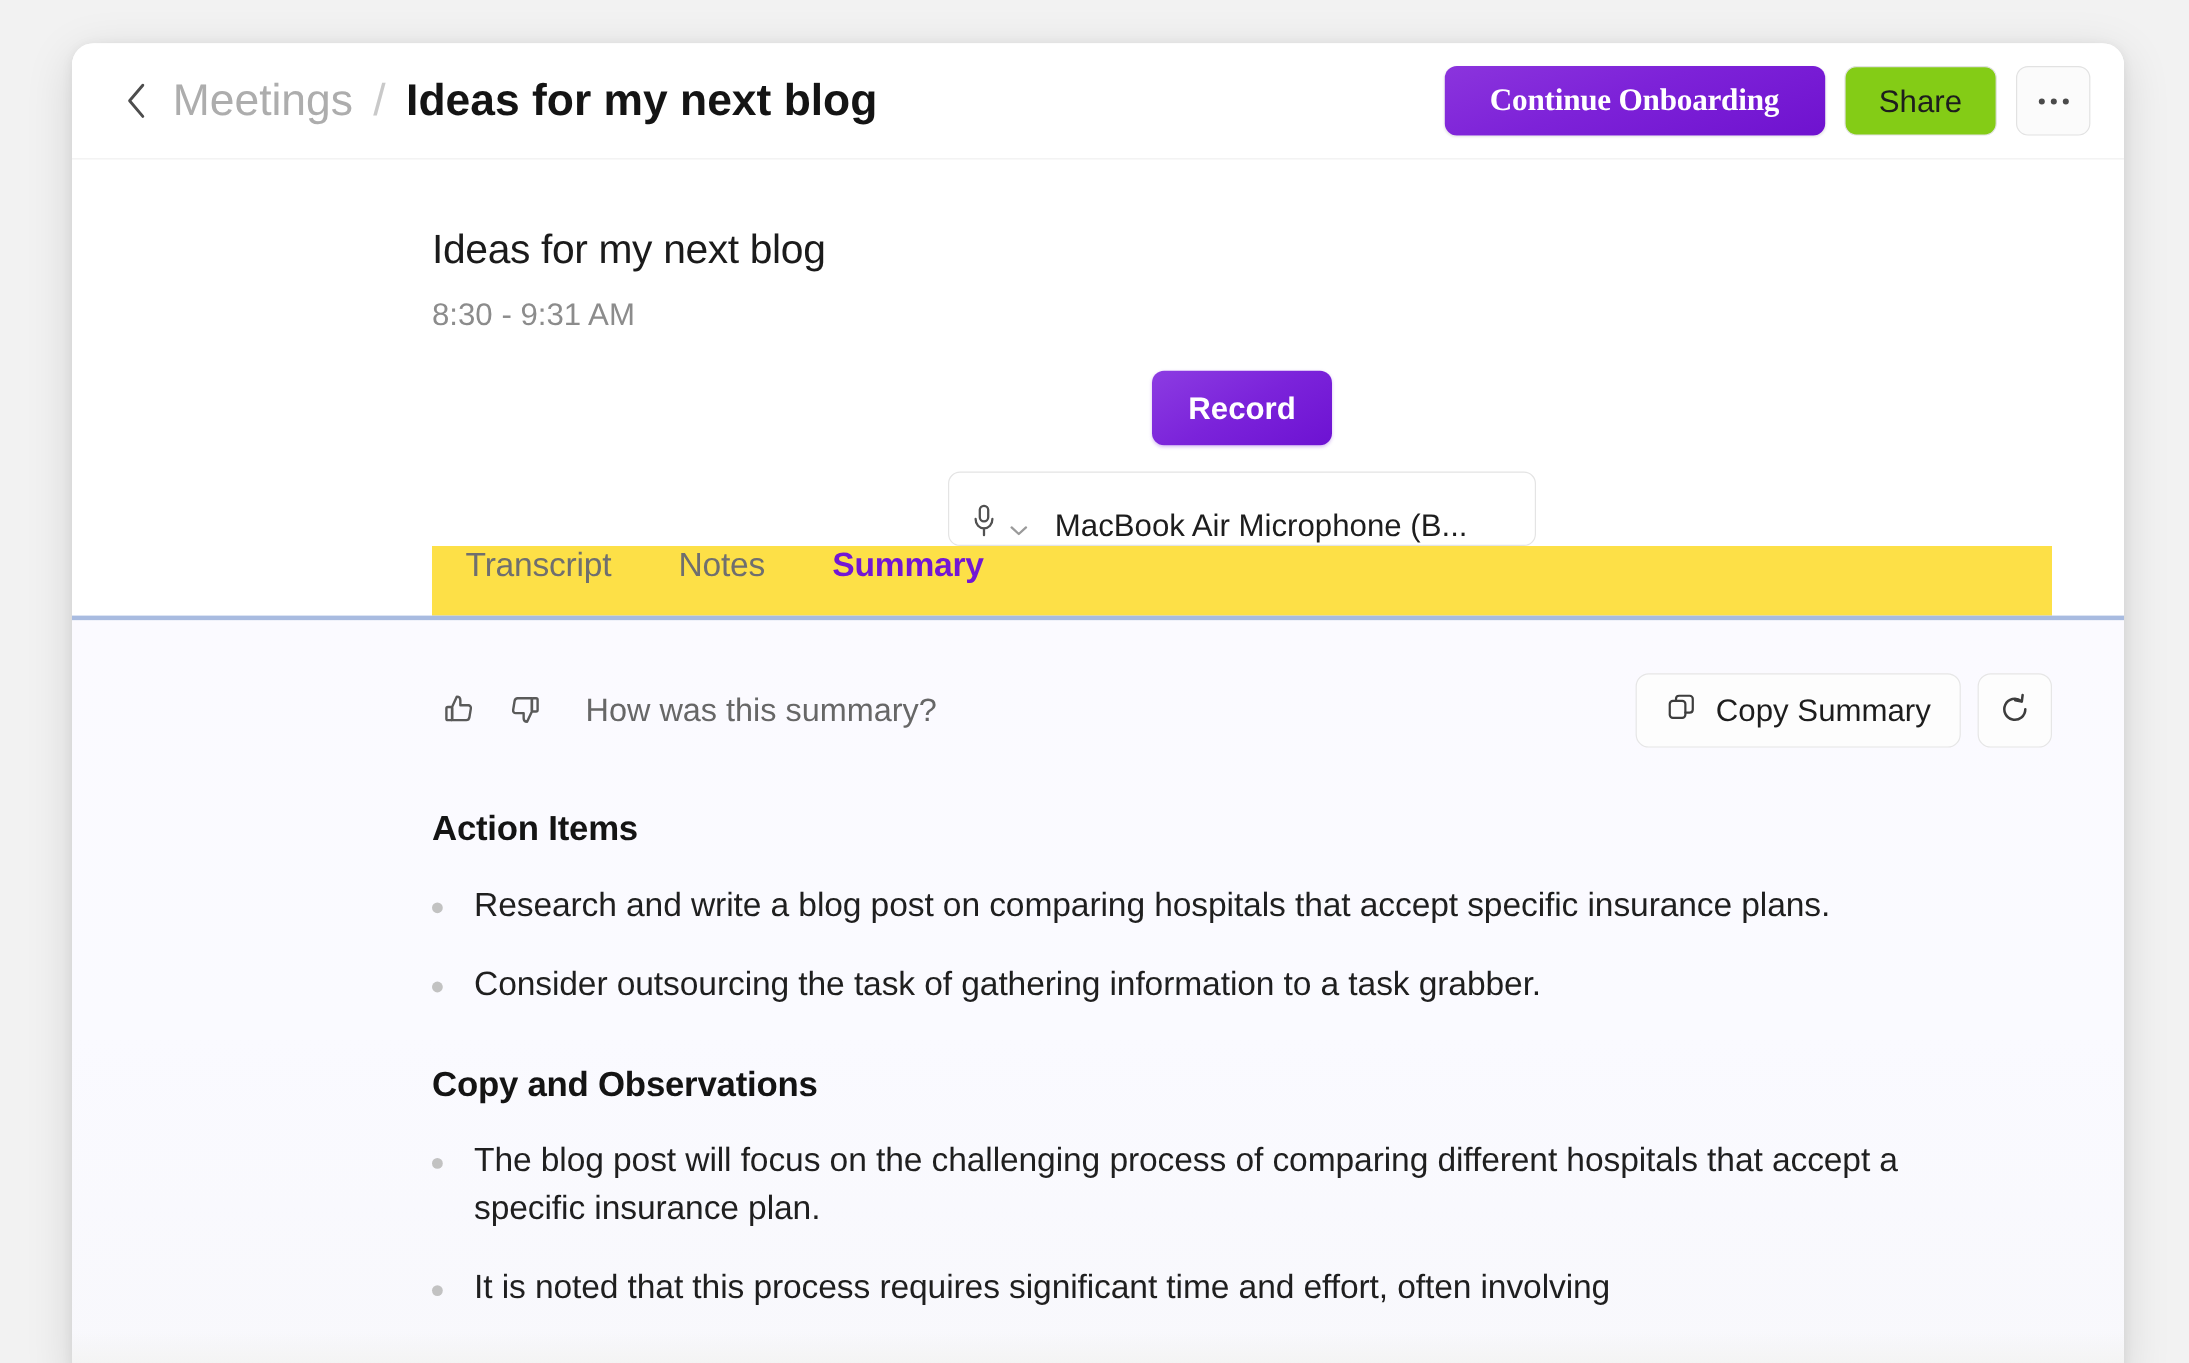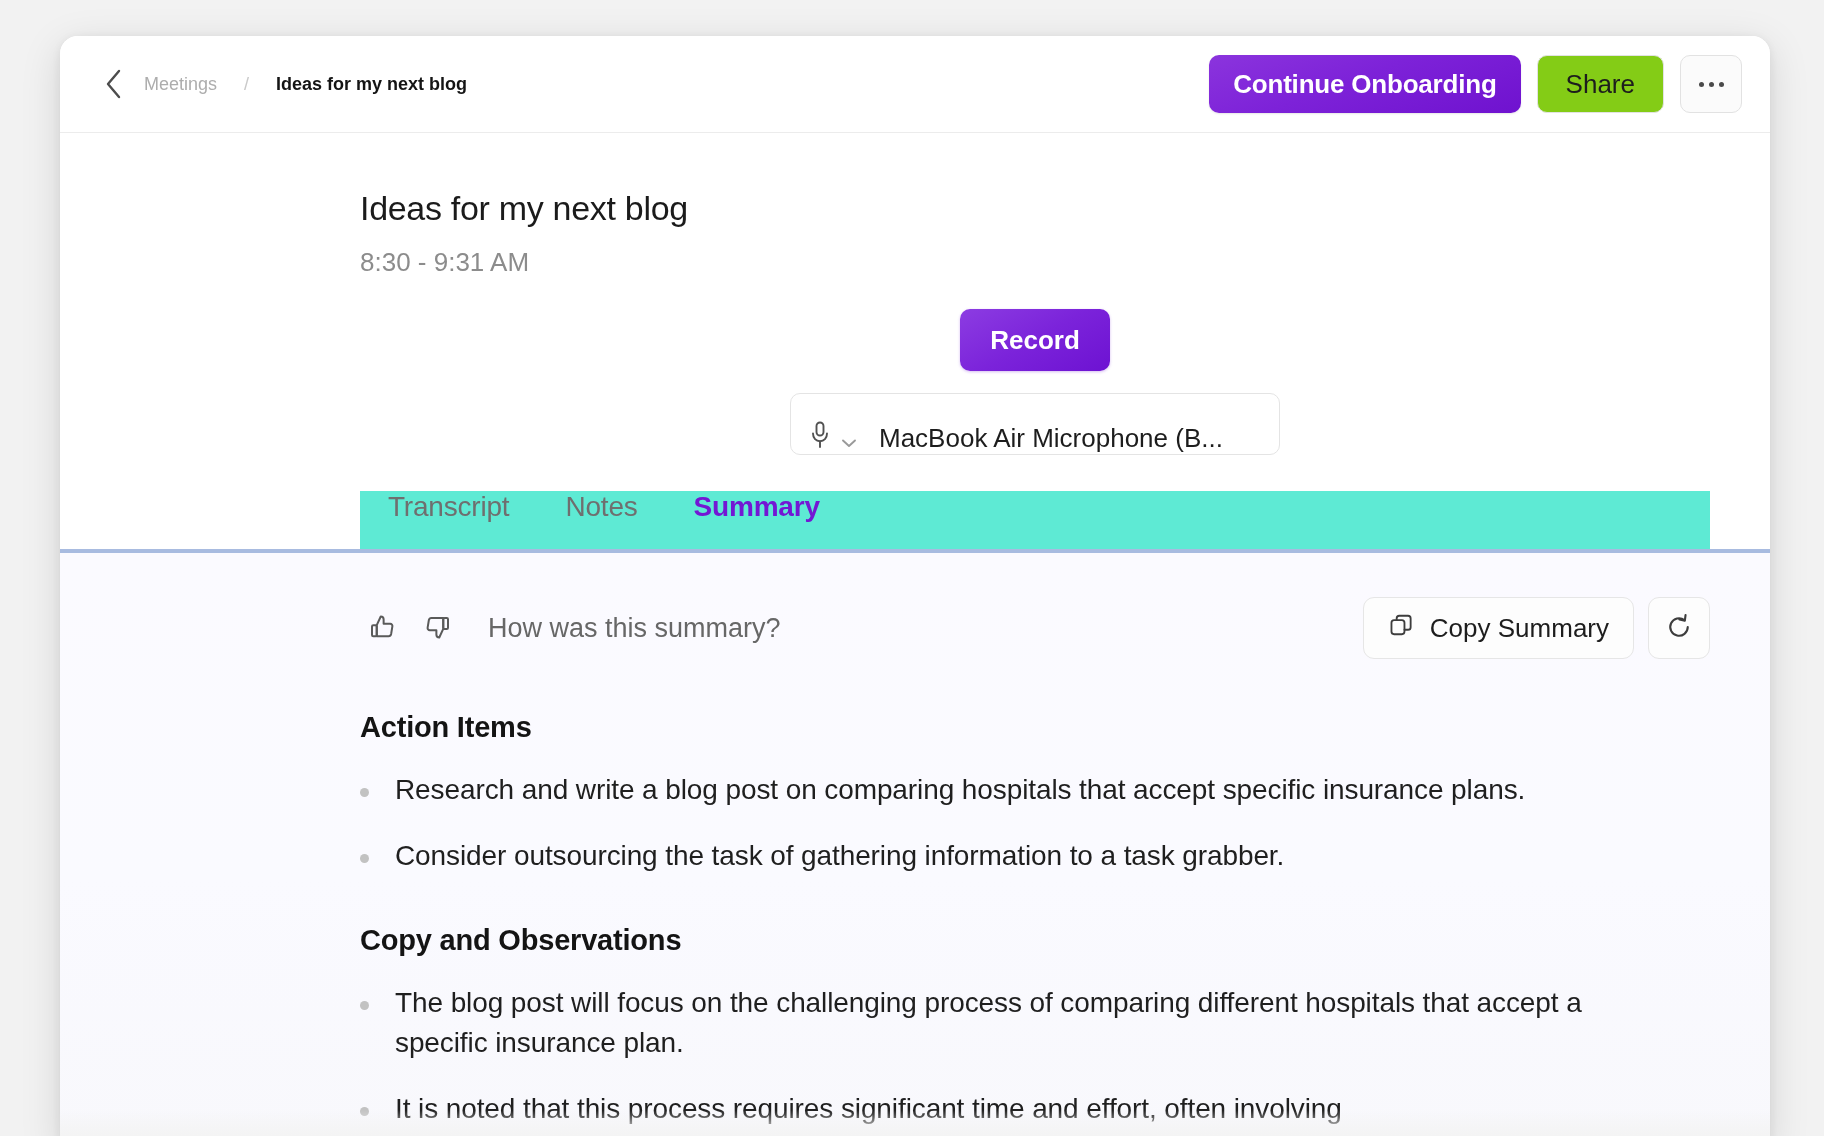--- a/index.html
+++ b/index.html
@@ -44,23 +44,23 @@
     display: flex; align-items: center; justify-content: center;
     cursor: pointer;
     border: none; background: transparent;
     flex: 0 0 auto;
   }
   .back-btn svg { display:block; }
 
   .breadcrumb {
     display: flex;
     align-items: baseline;
-    gap: 18px;
+    gap: 8px;
     margin-left: 10px;
-    font-size: 18px;
+    font-size: 37px;
     white-space: nowrap;
   }
   .crumb-parent {
     color: #adadad;
     font-weight: 400;
     cursor: pointer;
   }
   .crumb-sep {
     color: #c9c9c9;
     margin: 0 9px;
@@ -73,28 +73,28 @@
 
   .topbar-actions {
     margin-left: auto;
     display: flex;
     align-items: center;
     gap: 16px;
   }
 
   .btn-onboarding {
     height: 58px;
-    padding: 0 24px;
+    padding: 0 38px;
     border: none;
     border-radius: 10px;
     background: linear-gradient(160deg, #8b34dd 0%, #7d22d8 45%, #6f12cf 100%);
     color: #ffffff;
     font-size: 26px;
     font-weight: 700;
-    font-family: Liberation Sans, sans-serif;
+    font-family: Liberation Serif, serif;
     cursor: pointer;
     letter-spacing: -0.2px;
     box-shadow: 0 1px 2px rgba(0,0,0,0.10);
   }
 
   .btn-share {
     height: 58px;
     padding: 0 28px;
     border: 1px solid #e2e2e2;
     border-radius: 10px;
@@ -174,24 +174,23 @@
   .mic-select .mic-label {
     font-size: 26px;
     color: #1d1d1d;
     white-space: nowrap;
     overflow: hidden;
     margin-left: 12px;
   }
 
   
   .tabs {
-    margin-top: 36px;
     display: flex;
     gap: 0;
-    background: #5eead4;
+    background: #fde047;
     align-items: center;
   }
   .tab {
     font-size: 28px;
     font-weight: 400;
     color: #6f6f6f;
     padding: 0 28px 26px 28px;
     cursor: pointer;
     background: none;
     border: none;

